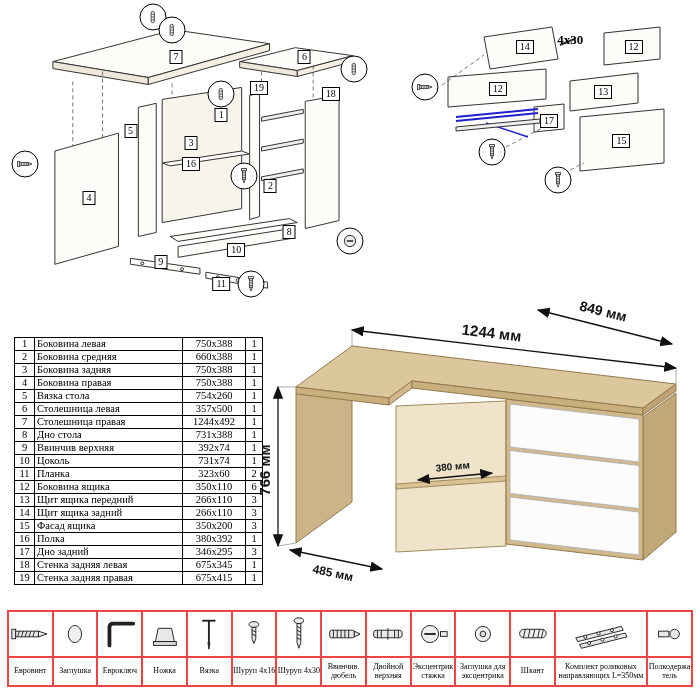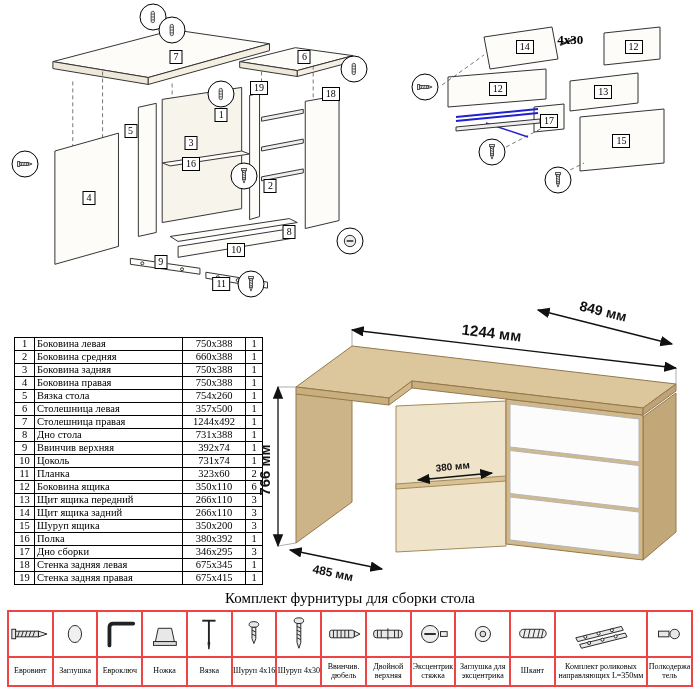--- a/index.html
+++ b/index.html
@@ -329,33 +329,33 @@
           <td class="c-qty">3</td>
         </tr>
         <tr>
           <td class="c-n">14</td>
           <td class="c-name">Щит ящика задний</td>
           <td class="c-size">266x110</td>
           <td class="c-qty">3</td>
         </tr>
         <tr>
           <td class="c-n">15</td>
-          <td class="c-name">Шуруп ящика</td>
+          <td class="c-name">Фасад ящика</td>
           <td class="c-size">350x200</td>
           <td class="c-qty">3</td>
         </tr>
         <tr>
           <td class="c-n">16</td>
           <td class="c-name">Полка</td>
           <td class="c-size">380x392</td>
           <td class="c-qty">1</td>
         </tr>
         <tr>
           <td class="c-n">17</td>
-          <td class="c-name">Дно сборки</td>
+          <td class="c-name">Дно задний</td>
           <td class="c-size">346x295</td>
           <td class="c-qty">3</td>
         </tr>
         <tr>
           <td class="c-n">18</td>
           <td class="c-name">Стенка задняя левая</td>
           <td class="c-size">675x345</td>
           <td class="c-qty">1</td>
         </tr>
         <tr>
@@ -411,21 +411,20 @@
       </g>
 
       <text x="235" y="44" font-size="15" text-anchor="middle" transform="rotate(6.7 235 44)">1244 мм</text>
       <text x="346" y="22" font-size="14" text-anchor="middle" transform="rotate(14 346 22)">849 мм</text>
       <text x="14" y="176" font-size="15" text-anchor="middle" transform="rotate(-90 14 176)">766 мм</text>
       <text x="197" y="176" font-size="10" text-anchor="middle" transform="rotate(-5.5 197 176)">380 мм</text>
       <text x="76" y="283" font-size="12" text-anchor="middle" transform="rotate(12 76 283)">485 мм</text>
     </svg>
   </div>
 
-  <div id="hw-title">Комплект фурнитуры для сборки стола</div>
 
   <table id="hardware-table">
     <colgroup id="hw-cols">
         <col style="width: 6.54%;">
         <col style="width: 6.54%;">
         <col style="width: 6.54%;">
         <col style="width: 6.54%;">
         <col style="width: 6.54%;">
         <col style="width: 6.54%;">
         <col style="width: 6.54%;">

